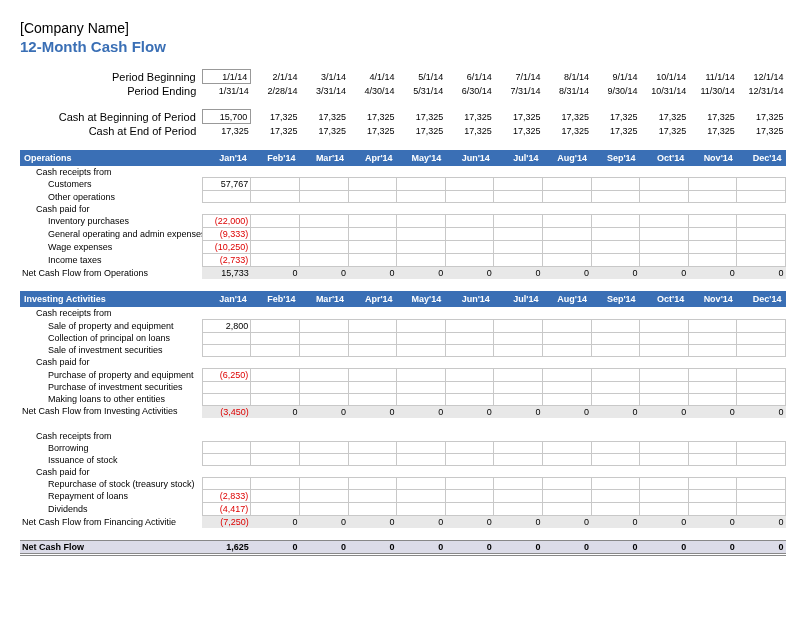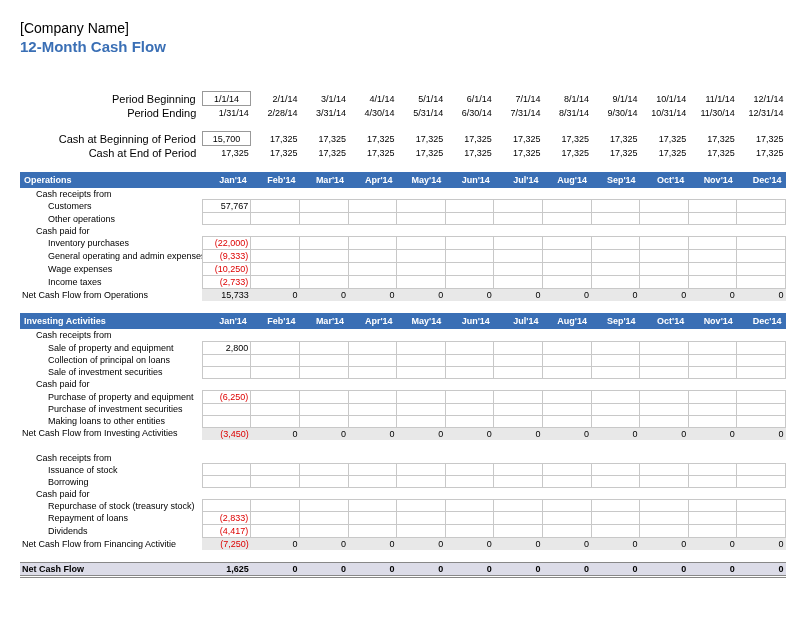--- a/index.html
+++ b/index.html
@@ -6,40 +6,40 @@
   body {
     margin: 0;
     padding: 20px;
     font-family: Arial, sans-serif;
     font-size: 10px;
     color: #000;
     background: #fff;
     width: 806px;
   }
   .company-name { font-size: 14px; font-weight: normal; margin-bottom: 2px; }
-  .title { font-size: 15px; font-weight: bold; color: #3a6fb5; margin-bottom: 36px; }
+  .title { font-size: 15px; font-weight: bold; color: #3a6fb5; margin-bottom: 14px; }
   table { border-collapse: collapse; width: 100%; table-layout: fixed; }
   td, th { padding: 1px 2px; font-size: 9px; white-space: nowrap; overflow: hidden; }
   .label-col { width: 180px; text-align: left; }
   .num-col { width: 48px; text-align: right; }
   .right { text-align: right; }
   .section-header { background: #3a6fb5; color: #fff; font-weight: bold; padding: 3px 20px; }
   .section-header td { background: #3a6fb5; color: #fff; font-weight: bold; padding: 3px 4px; }
   .indent1 { padding-left: 16px; }
   .indent2 { padding-left: 28px; }
   .cell-bordered { border: 1px solid #c8c8c8; background: #fff; }
   .neg { color: #d00; }
   .net-row td { background: #e8e8e8; font-weight: normal; }
   .net-row .label-col { background: transparent; }
   .net-final td { background: #dcdce8; font-weight: bold; border-top: 1px solid #888; border-bottom: 3px double #888; margin-top: 8px; }
   .net-final .label-col { background: #dcdce8; }
   .gap-row td { height: 12px; }
   .period-label { text-align: right; font-size: 11px; padding-right: 6px; }
   .period-val { text-align: right; font-size: 9px; }
-  .period-box { border: 1px solid #999; padding: 1px 3px; text-align: center; }
+  .period-box { border: 1px solid #999; padding: 1px 3px; }
 </style>
 </head>
 <body>
 
 <div class="company-name">[Company Name]</div>
 <div class="title">12-Month Cash Flow</div>
 
 <table>
   <colgroup>
     <col class="label-col">
@@ -462,36 +462,36 @@
         <td class="num-col"></td>
         <td class="num-col"></td>
         <td class="num-col"></td>
         <td class="num-col"></td>
         <td class="num-col"></td>
         <td class="num-col"></td>
         <td class="num-col"></td>
         <td class="num-col"></td>
       </tr>
       <tr>
+        <td class="label-col indent2">Borrowing</td>
+        <td class="num-col cell-bordered"></td>
+        <td class="num-col cell-bordered"></td>
+        <td class="num-col cell-bordered"></td>
+        <td class="num-col cell-bordered"></td>
+        <td class="num-col cell-bordered"></td>
+        <td class="num-col cell-bordered"></td>
+        <td class="num-col cell-bordered"></td>
+        <td class="num-col cell-bordered"></td>
+        <td class="num-col cell-bordered"></td>
+        <td class="num-col cell-bordered"></td>
+        <td class="num-col cell-bordered"></td>
+        <td class="num-col cell-bordered"></td>
+      </tr>
+      <tr>
         <td class="label-col indent2">Issuance of stock</td>
-        <td class="num-col cell-bordered"></td>
-        <td class="num-col cell-bordered"></td>
-        <td class="num-col cell-bordered"></td>
-        <td class="num-col cell-bordered"></td>
-        <td class="num-col cell-bordered"></td>
-        <td class="num-col cell-bordered"></td>
-        <td class="num-col cell-bordered"></td>
-        <td class="num-col cell-bordered"></td>
-        <td class="num-col cell-bordered"></td>
-        <td class="num-col cell-bordered"></td>
-        <td class="num-col cell-bordered"></td>
-        <td class="num-col cell-bordered"></td>
-      </tr>
-      <tr>
-        <td class="label-col indent2">Borrowing</td>
         <td class="num-col cell-bordered"></td>
         <td class="num-col cell-bordered"></td>
         <td class="num-col cell-bordered"></td>
         <td class="num-col cell-bordered"></td>
         <td class="num-col cell-bordered"></td>
         <td class="num-col cell-bordered"></td>
         <td class="num-col cell-bordered"></td>
         <td class="num-col cell-bordered"></td>
         <td class="num-col cell-bordered"></td>
         <td class="num-col cell-bordered"></td>

